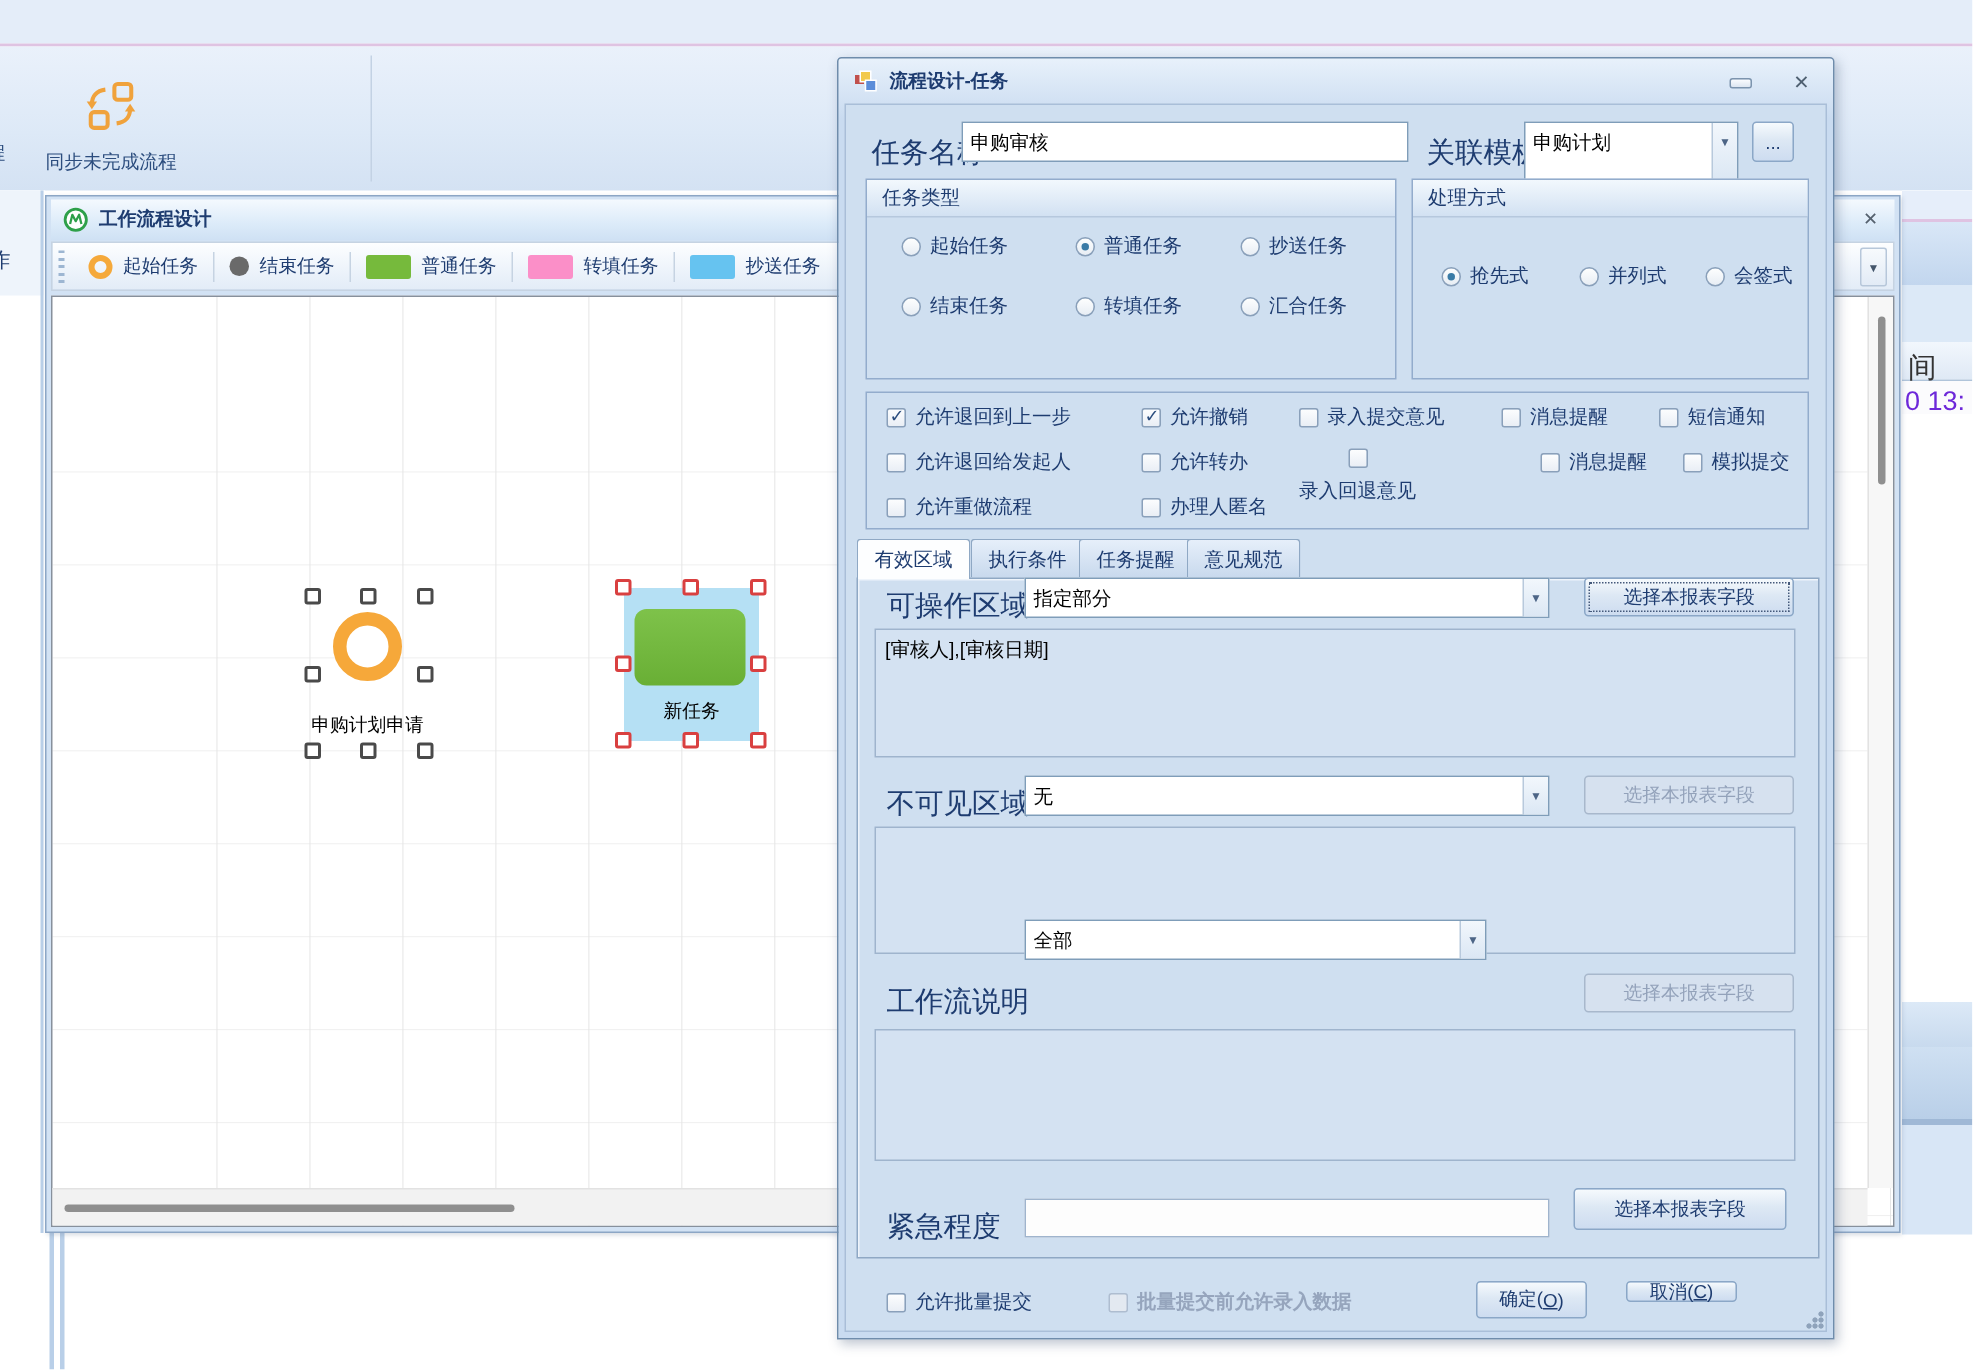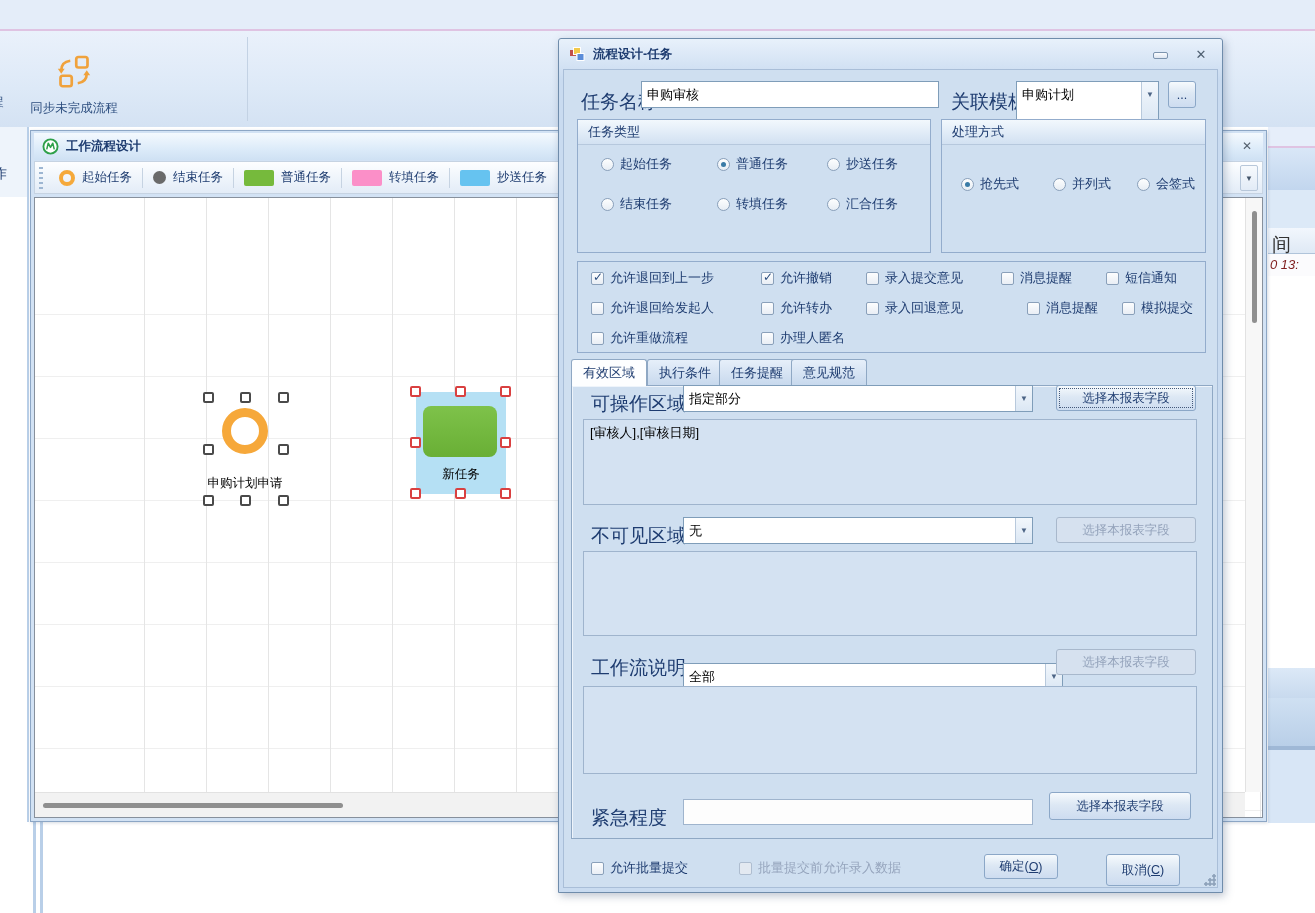--- a/index.html
+++ b/index.html
@@ -177,21 +177,21 @@
 
   <div class="abs" style="left:1268px;top:127px;width:47px;height:786px;background:#fff;overflow:hidden;">
     <div class="strip-block" style="top:0;height:19px;background:#e6eefa;"></div>
     <div class="strip-block" style="top:19px;height:2px;background:#dfc3e2;"></div>
     <div class="strip-block" style="top:21px;height:42px;background:linear-gradient(#d9e7f7,#c2d6ee);"></div>
     <div class="strip-block" style="top:63px;height:38px;background:#dce9f7;"></div>
     <div class="strip-block" style="top:101px;height:26px;background:linear-gradient(#f2f7fd,#dfe9f5);border-bottom:1px solid #b0c4da;">
       <span class="lbl" style="left:4px;top:4px;color:#333;">间</span>
     </div>
     <div class="strip-block" style="top:127px;height:22px;background:#fbfbfd;">
-      <span style="position:absolute;left:2px;top:3px;font-size:13px;color:#7f1d1d;white-space:nowrap;font-style:italic;">0 13:</span>
+      <span style="position:absolute;left:2px;top:3px;font-size:18px;color:#6d28d9;white-space:nowrap;">0 13:</span>
     </div>
     <div class="strip-block" style="top:541px;height:30px;background:linear-gradient(#dce9f7,#c8daee);"></div>
     <div class="strip-block" style="top:571px;height:48px;background:linear-gradient(#cfe0f2,#b9cfe8);"></div>
     <div class="strip-block" style="top:619px;height:4px;background:#9fb8d6;"></div>
     <div class="strip-block" style="top:623px;height:73px;background:#d8e6f6;"></div>
   </div>
 
   <div class="abs" id="designer">
     <div id="designer-title">
       <span style="display:flex;">
@@ -358,21 +358,21 @@
         <span>短信通知</span>
       </div>
     <div class="cbitem" style="left:32px;top:260px;">
       <span class="box"></span>
         <span>允许退回给发起人</span>
       </div>
     <div class="cbitem" style="left:202px;top:260px;">
       <span class="box"></span>
         <span>允许转办</span>
       </div>
-    <div class="cbitem" style="left:307px;top:260px;">
+    <div class="cbitem" style="left:307px;top:260px;flex-direction:column;">
       <span class="box"></span>
         <span>录入回退意见</span>
       </div>
     <div class="cbitem" style="left:468px;top:260px;">
       <span class="box"></span>
         <span>消息提醒</span>
       </div>
     <div class="cbitem" style="left:547px;top:260px;padding-left:16px;">
       <span class="box"></span>
         <span>模拟提交</span>
@@ -402,45 +402,45 @@
 
     <span class="lbl" style="left:32px;top:484px;z-index:4;">不可见区域</span>
     <div class="combo" style="left:124px;top:478px;width:350px;height:27px;z-index:4;">
       <span class="cv">无</span>
       <span class="cd">▼</span>
     </div>
     <div class="btn disabled" style="left:497px;top:478px;width:140px;height:26px;z-index:4;">选择本报表字段</div>
     <div class="tarea" style="left:24px;top:512px;width:614px;height:85px;z-index:4;"></div>
 
     <span class="lbl" style="left:32px;top:616px;z-index:4;">工作流说明</span>
-    <div class="combo" style="left:124px;top:624px;width:380px;height:27px;z-index:4;justify-content:flex-end;">
+    <div class="combo" style="left:124px;top:574px;width:308px;height:27px;z-index:4;justify-content:flex-end;">
       <span class="cv">全部</span>
       <span class="cd">▼</span>
     </div>
     <div class="btn disabled" style="left:497px;top:610px;width:140px;height:26px;z-index:4;">选择本报表字段</div>
     <div class="tarea" style="left:24px;top:647px;width:614px;height:88px;z-index:4;"></div>
 
     <span class="lbl" style="left:32px;top:766px;z-index:4;">紧急程度</span>
     <input class="tbox" style="left: 124px; top: 760px; width: 350px; height: 26px; z-index: 4; background: rgb(253, 253, 253); border-color: rgb(159, 180, 205);" value="">
     <div class="btn" style="left:490px;top:753px;width:142px;height:28px;z-index:4;">选择本报表字段</div>
 
     <div class="cbitem" style="left:32px;top:820px;">
       <span class="box"></span>
         <span>允许批量提交</span>
       </div>
-    <div class="cbitem disabled" style="left:180px;top:820px;">
+    <div class="cbitem disabled" style="left:180px;top:820px;font-weight:bold;">
       <span class="box"></span>
         <span>批量提交前允许录入数据</span>
       </div>
     <div class="btn" style="left:425px;top:815px;width:74px;height:25px;">
       <span>确定(</span>
         <span class="u">O</span>
         <span>)</span>
     </div>
-    <div class="btn" style="left:547px;top:815px;width:74px;height:32px;justify-content:center;">
+    <div class="btn" style="left:525px;top:815px;width:74px;height:14px;justify-content:center;">
       <span>取消(</span>
         <span class="u">C</span>
         <span>)</span>
     </div>
     <div id="grip-dlg"></div>
   </div>
 
 </div>
 
 </body></html>

